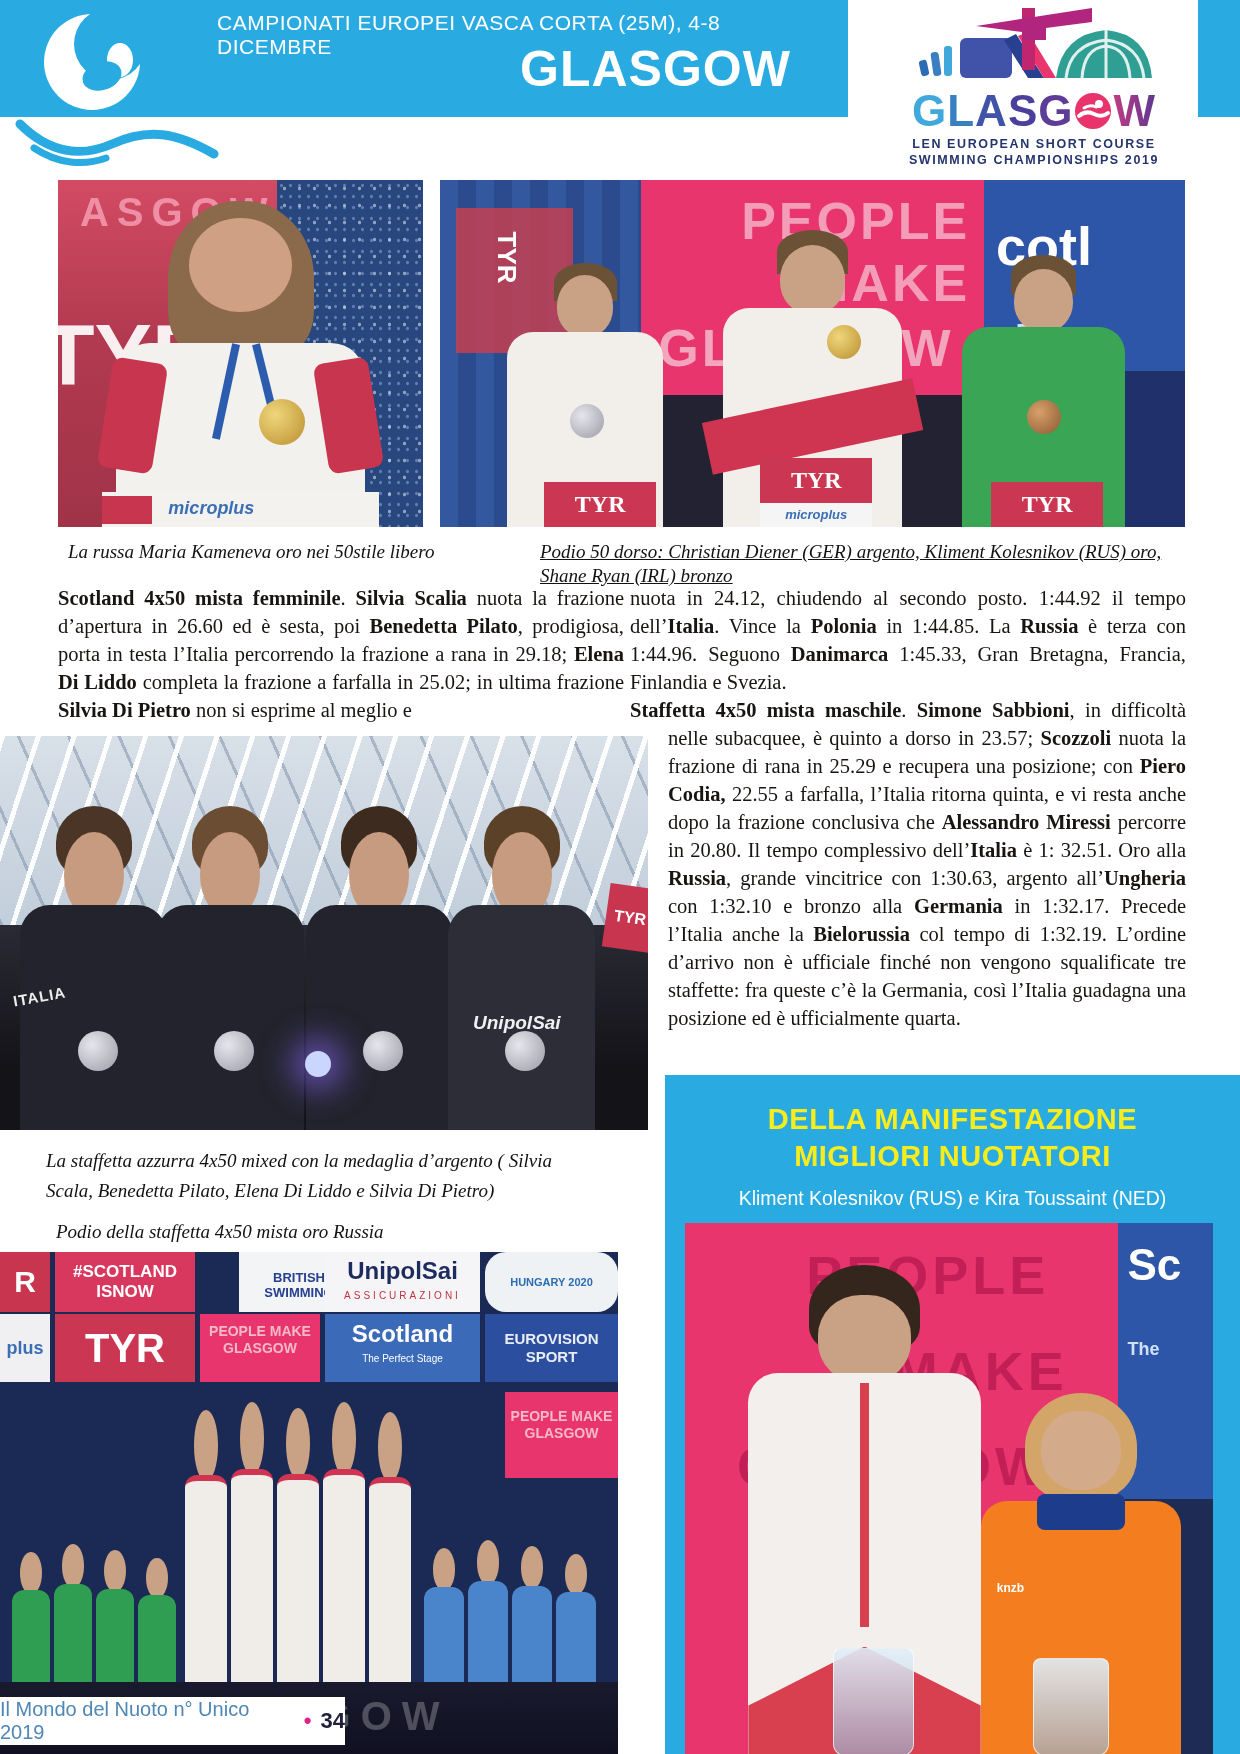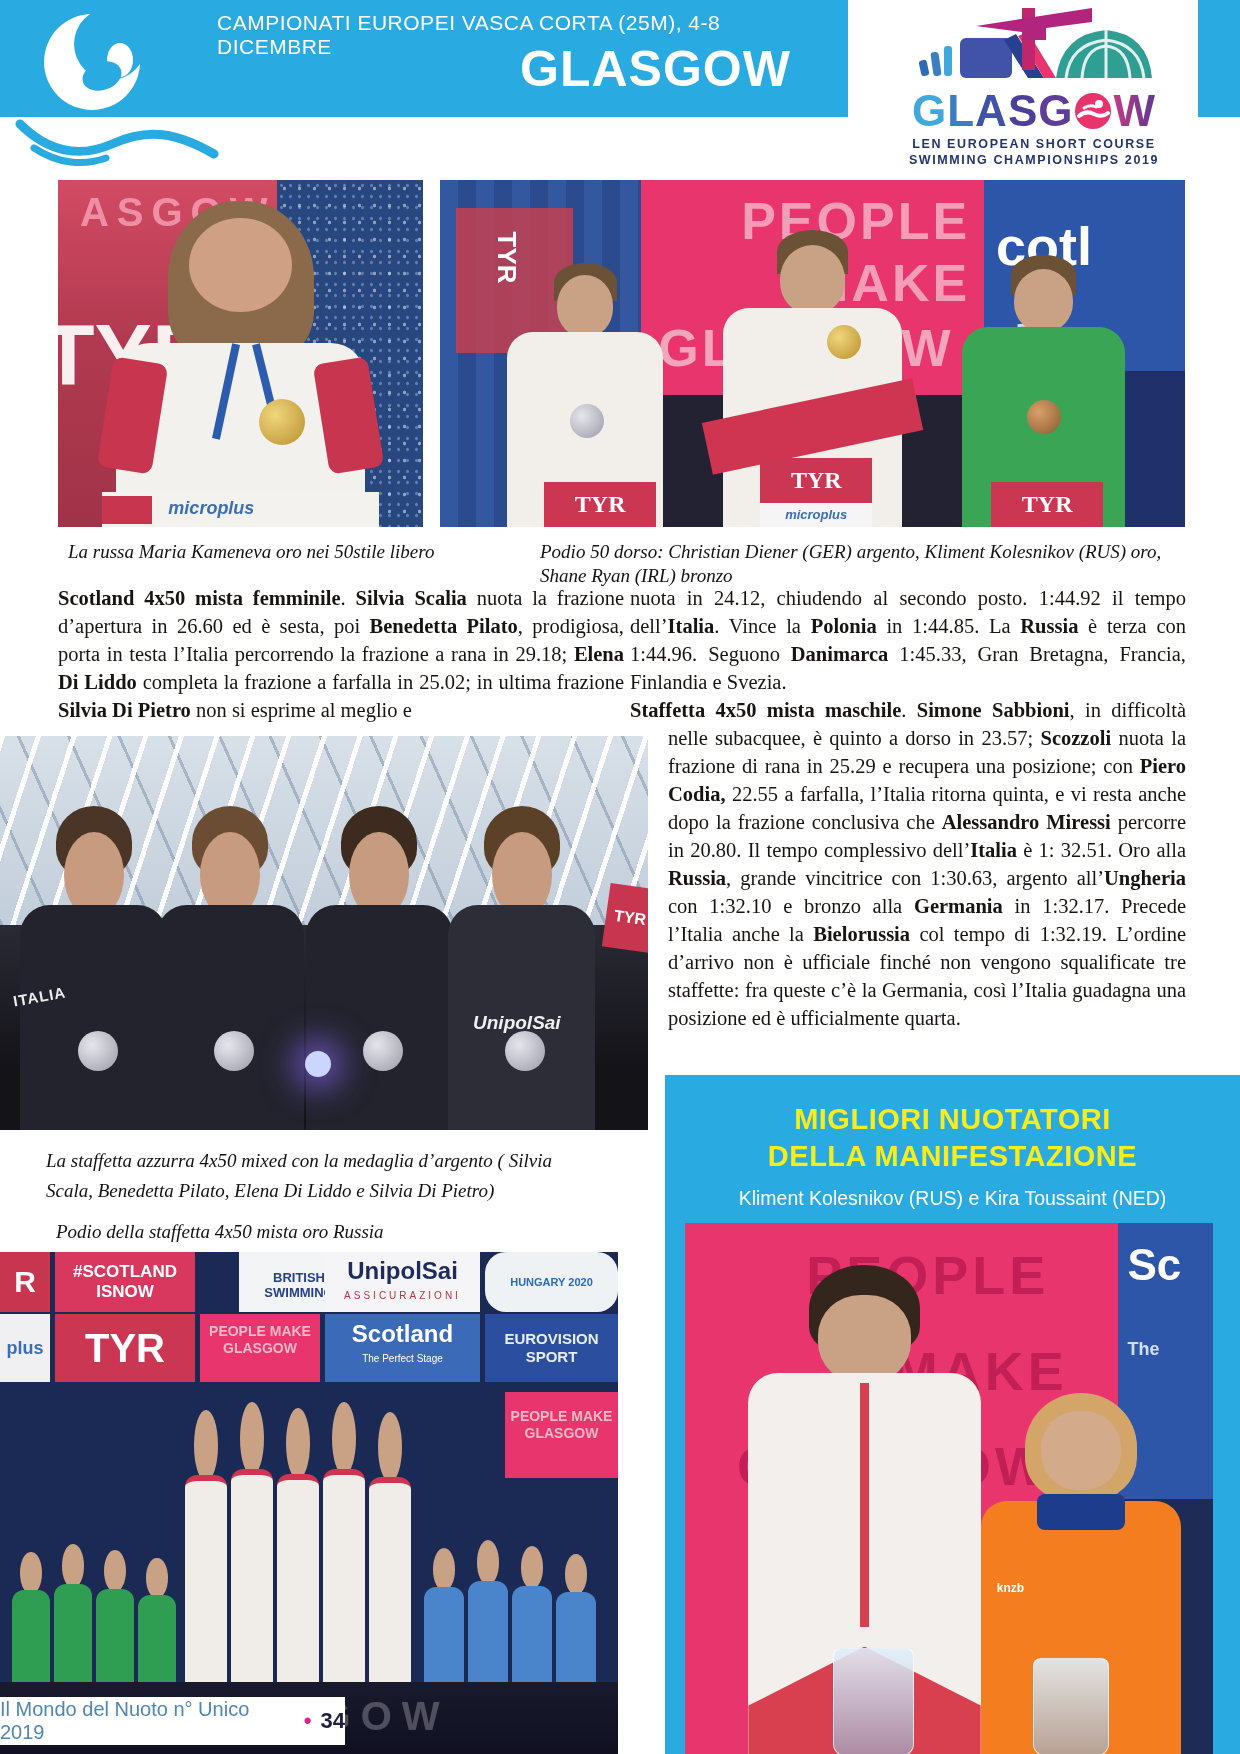--- a/index.html
+++ b/index.html
@@ -26,21 +26,21 @@
   .wordmark{left:0;top:86px;width:100%;text-align:center;font-weight:800;font-size:44px;line-height:46px;letter-spacing:1px;}
   .wordmark span{display:inline-block;}
   .wl0{color:#41a8dc}.wl1{color:#3a7fc2}.wl2{color:#4053a8}.wl3{color:#4b3f9c}.wl4{color:#5e3d99}
   .wl-w{background:linear-gradient(90deg,#c23a85,#5d3a8e);-webkit-background-clip:text;background-clip:text;color:transparent;}
   .o-swim{display:inline-block;width:38px;height:38px;vertical-align:-4px;margin:0 1px;}
   .tagline{left:0;top:134px;width:100%;text-align:center;color:var(--navy);font-weight:bold;font-size:12.5px;line-height:16px;letter-spacing:1.6px;}
 
   
   .caption{font:italic 19px/24px "Liberation Serif",serif;color:#121212;}
   .cap1{left:68px;top:540px;width:440px;}
-  .cap2{left:540px;top:540px;width:648px;}
+  .cap2{left:540px;top:540px;width:648px;text-decoration:underline;}
   .cap3{left:46px;top:1146px;width:556px;line-height:30px;}
   .cap4{left:56px;top:1220px;width:556px;}
   .col{font-size:20.5px;line-height:28px;text-align:justify;color:var(--body);}
   .col p{margin:0;}
   .col-left{left:58px;top:584px;width:566px;}
   .col-right{left:630px;top:584px;width:556px;}
   .hang{padding-left:38px;text-indent:-38px;}
 
   
   .photo{overflow:hidden;background:#223;}
@@ -420,22 +420,22 @@
   </div>
 
   <div class="abs footer-bar">
     <span class="footer-issue">Il Mondo del Nuoto n° Unico 2019</span>
     <span class="footer-sep">•</span>
     <span class="footer-page">34</span>
   </div>
 
   <div class="abs best-box">
     <div class="abs best-title">
+      <div>DELLA MANIFESTAZIONE</div>
       <div>MIGLIORI NUOTATORI</div>
-      <div>DELLA MANIFESTAZIONE</div>
     </div>
     <div class="abs best-sub">Kliment Kolesnikov (RUS) e Kira Toussaint (NED)</div>
 
     <div class="abs photo photo5">
       <div class="p5-pink">
         <span class="p5-t1 p-label">PEOPLE</span>
         <span class="p5-t2 p-label">MAKE</span>
         <span class="p5-t3 p-label">GLASGOW</span>
       </div>
       <div class="p5-blue">

